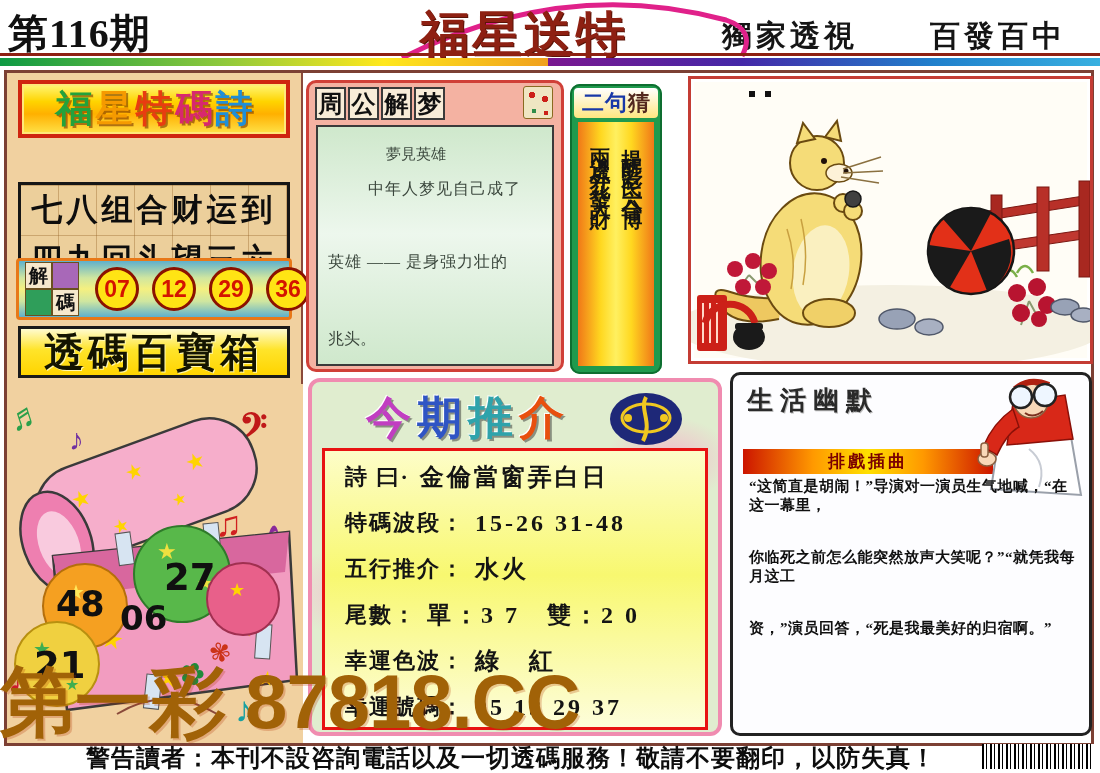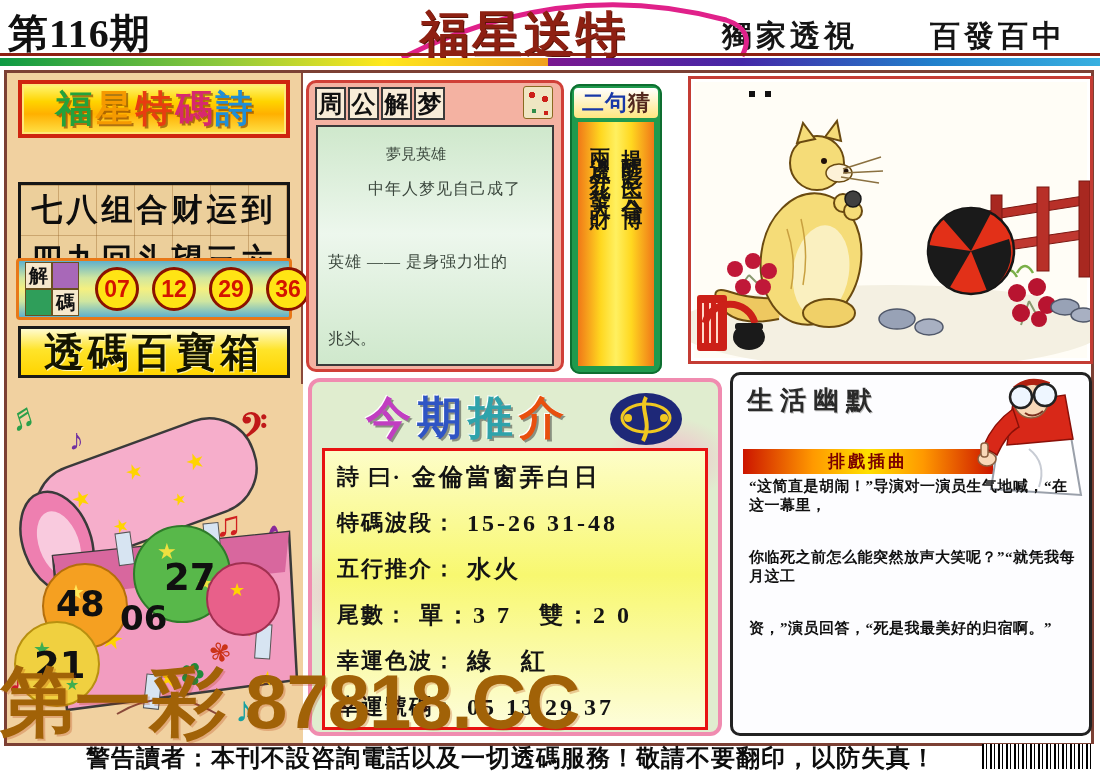--- a/index.html
+++ b/index.html
@@ -124,21 +124,21 @@
     background:
       radial-gradient(ellipse 90px 60px at 88% 22%, #f2bccb 0%, transparent 70%),
       radial-gradient(ellipse 95px 65px at 10% 60%, #f2c4d2 0%, transparent 70%),
       radial-gradient(ellipse 80px 55px at 55% 90%, #eeb4c6 0%, transparent 70%),
       #e0edcf; }
   .rec-head { position:absolute; left:54px; top:6px; display:flex; gap:6px; }
   .rec-head span { font-size:45px; font-weight:900; font-family:"Liberation Sans","DejaVu Sans",sans-serif;
     text-shadow:2px 2px 0 rgba(30,30,30,.45), -1px -1px 0 #ffffff; }
   .rec-seal { position:absolute; left:296px; top:10px; width:76px; height:54px; }
   .rec-inner { position:absolute; left:10px; top:66px; width:386px; height:282px; border:3px solid #e81212;
-    background:linear-gradient(180deg,#fdfdc8,#f8f870 45%,#fdfdda); padding:3px 0 0 12px; }
+    background:linear-gradient(180deg,#fdfdc8,#f8f870 45%,#fdfdda); padding:3px 0 0 20px; }
   .rec-row { height:46px; display:flex; align-items:center; }
   .rec-row .lab { font-size:22px; font-weight:900; color:#141414; letter-spacing:2px; }
   .rec-row .val { font-size:24px; font-weight:900; color:#141414; letter-spacing:3px; margin-left:10px;
     font-family:"Liberation Serif","DejaVu Serif",serif; }
 
   
   .humor-box { left:730px; top:372px; width:362px; height:364px; border:3px solid #222; border-radius:10px;
     background:#fdfdff; }
   .humor-title { position:absolute; left:14px; top:8px; font-size:26px; font-weight:900; color:#2a2a2a;
     letter-spacing:7px; font-family:"Liberation Sans","DejaVu Sans",sans-serif;

